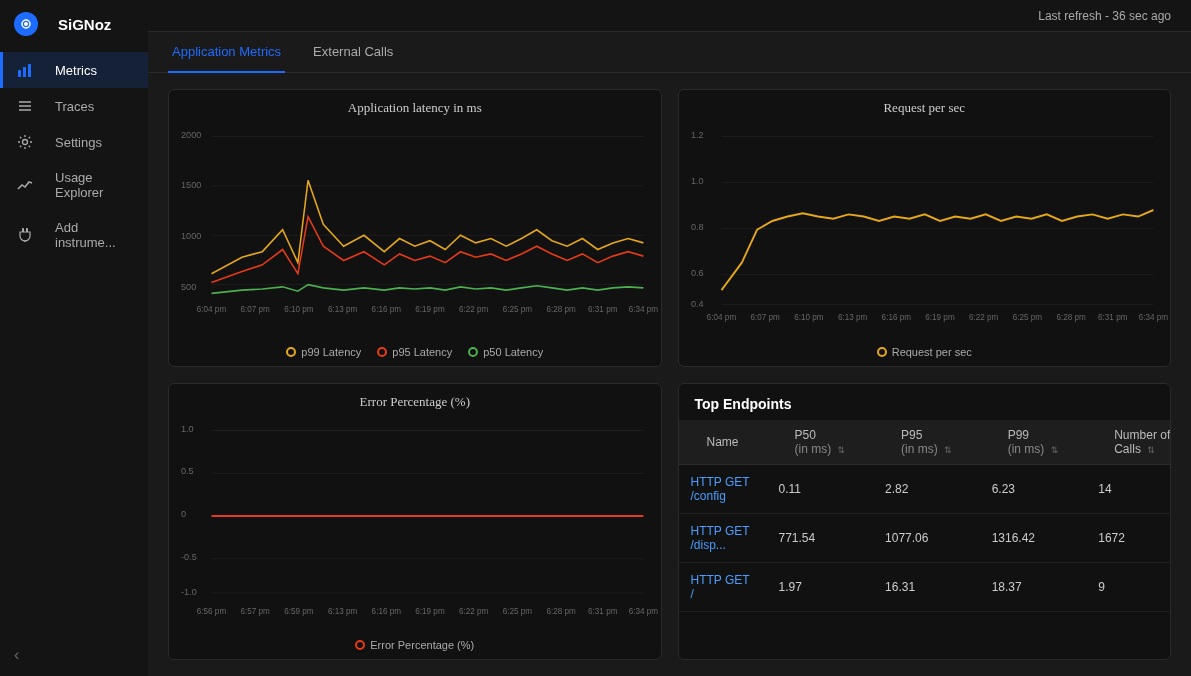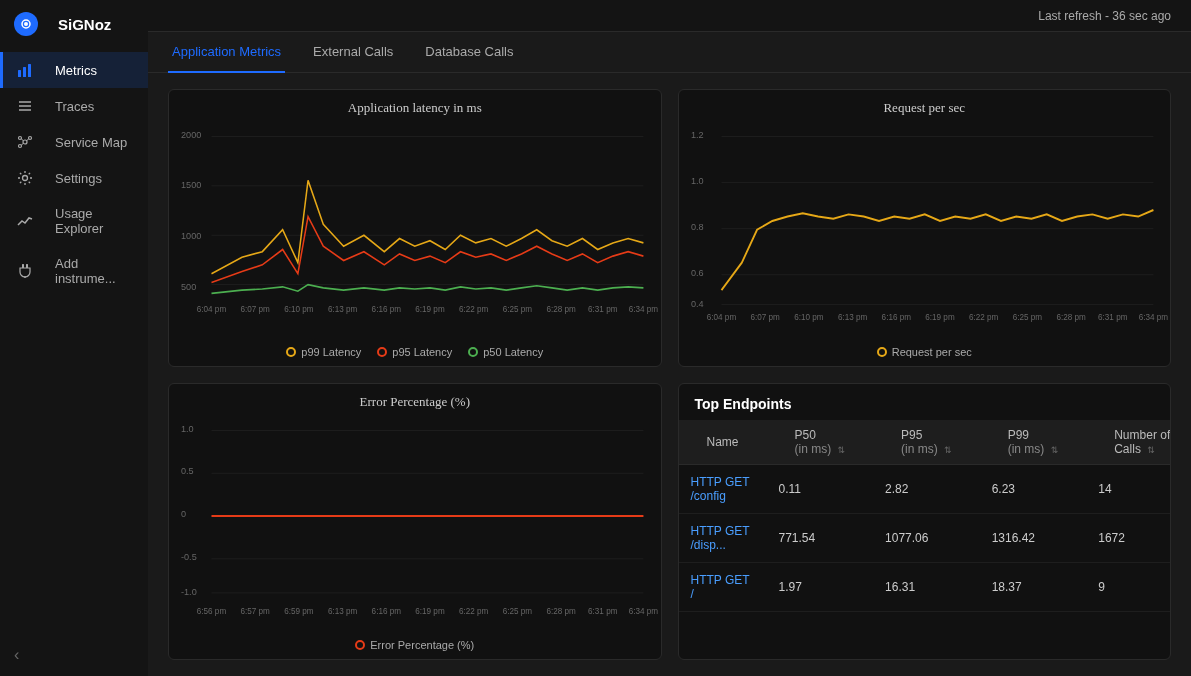--- a/index.html
+++ b/index.html
@@ -263,34 +263,20 @@
       <span class="nav-icon">
         <svg width="16" height="16" viewBox="0 0 16 16" fill="none">
           <line x1="2" y1="4" x2="14" y2="4" stroke="#aaa" stroke-width="1.5"></line>
           <line x1="2" y1="8" x2="14" y2="8" stroke="#aaa" stroke-width="1.5"></line>
           <line x1="2" y1="12" x2="14" y2="12" stroke="#aaa" stroke-width="1.5"></line>
         </svg>
       </span>
       <span>Traces</span>
     </div>
 
-    <div class="nav-item">
-      <span class="nav-icon">
-        <svg width="16" height="16" viewBox="0 0 16 16" fill="none">
-          <circle cx="8" cy="8" r="2" stroke="#aaa" stroke-width="1.2"></circle>
-          <circle cx="3" cy="4" r="1.5" stroke="#aaa" stroke-width="1.2"></circle>
-          <circle cx="13" cy="4" r="1.5" stroke="#aaa" stroke-width="1.2"></circle>
-          <circle cx="3" cy="12" r="1.5" stroke="#aaa" stroke-width="1.2"></circle>
-          <line x1="4.2" y1="4.6" x2="6.5" y2="7" stroke="#aaa" stroke-width="1"></line>
-          <line x1="11.8" y1="4.6" x2="9.5" y2="7" stroke="#aaa" stroke-width="1"></line>
-          <line x1="4.2" y1="11.4" x2="6.5" y2="9" stroke="#aaa" stroke-width="1"></line>
-        </svg>
-      </span>
-      <span>Service Map</span>
-    </div>
 
     <div class="nav-item">
       <span class="nav-icon">
         <svg width="16" height="16" viewBox="0 0 16 16" fill="none">
           <circle cx="8" cy="8" r="2.5" stroke="#aaa" stroke-width="1.3"></circle>
           <path d="M8 1v2M8 13v2M1 8h2M13 8h2M2.9 2.9l1.4 1.4M11.7 11.7l1.4 1.4M2.9 13.1l1.4-1.4M11.7 4.3l1.4-1.4" stroke="#aaa" stroke-width="1.3"></path>
         </svg>
       </span>
       <span>Settings</span>
     </div>
@@ -322,21 +308,20 @@
 
 <div class="main">
 
   <div class="topbar">
     <span class="last-refresh">Last refresh - 36 sec ago</span>
   </div>
 
   <div class="tabs-bar">
     <div class="tab-item active">Application Metrics</div>
     <div class="tab-item">External Calls</div>
-    <div class="tab-item">Database Calls</div>
   </div>
 
   <div class="content-area">
 
     <div class="chart-card">
       <div class="chart-title">Application latency in ms</div>
       <div class="chart-area">
         <svg class="chart-svg" viewBox="0 0 460 200" preserveAspectRatio="none">
 
           <text x="0" y="16" class="axis-label" style="font-size:9px;fill:#666">2000</text>

